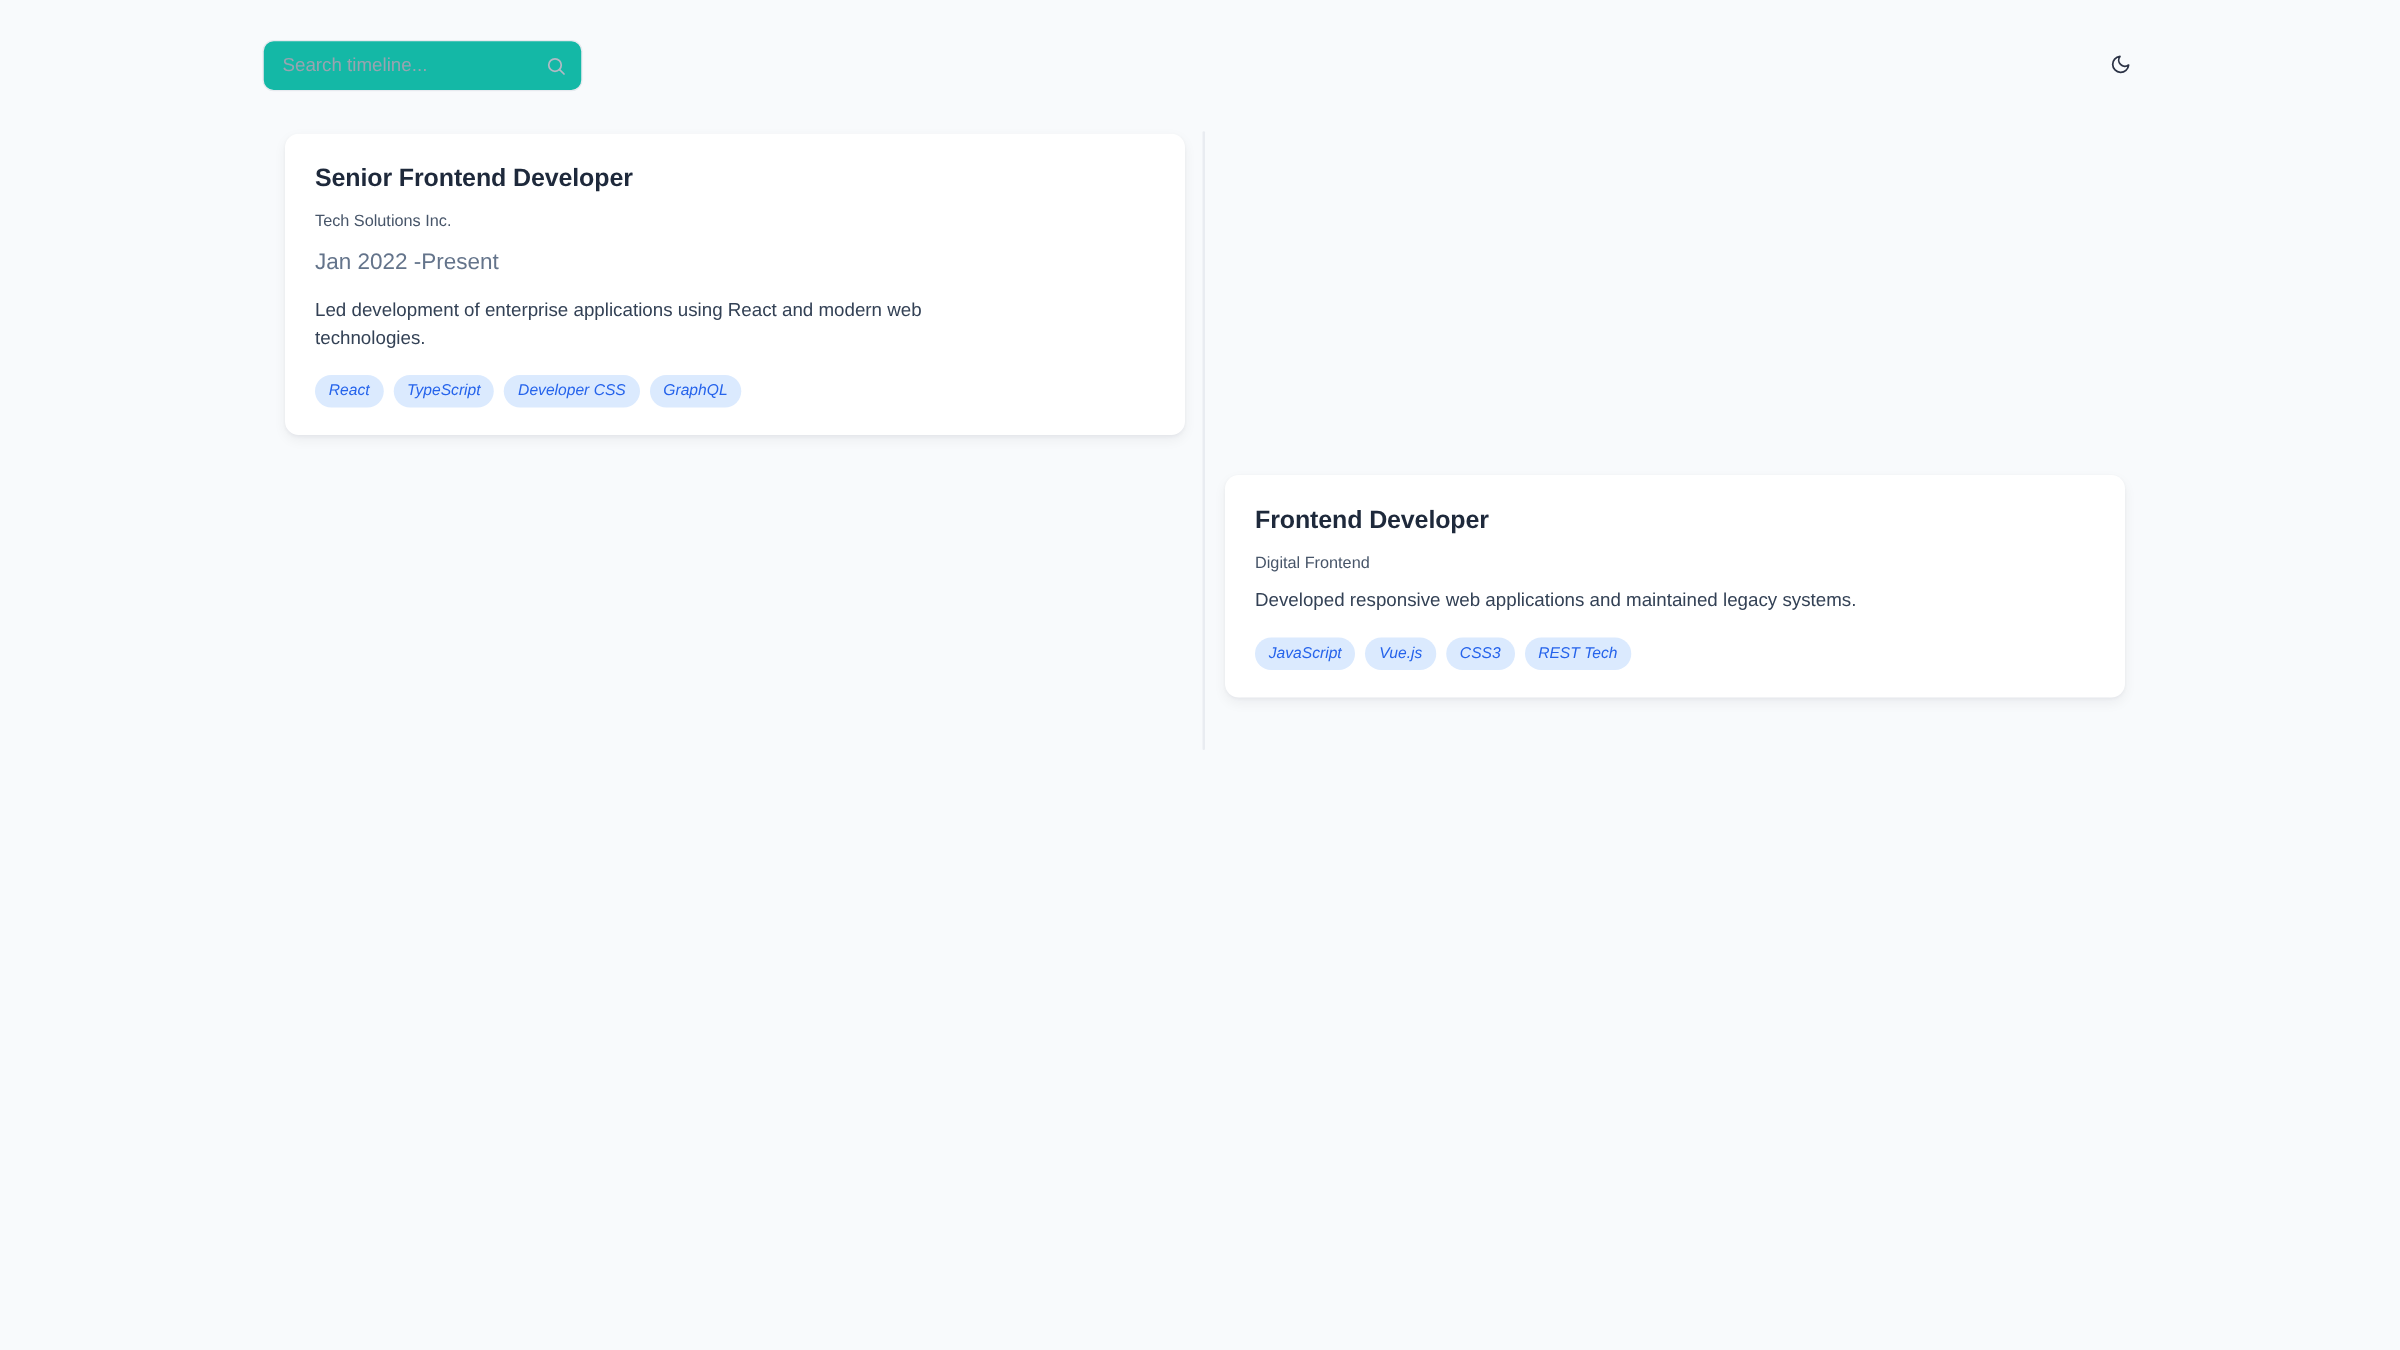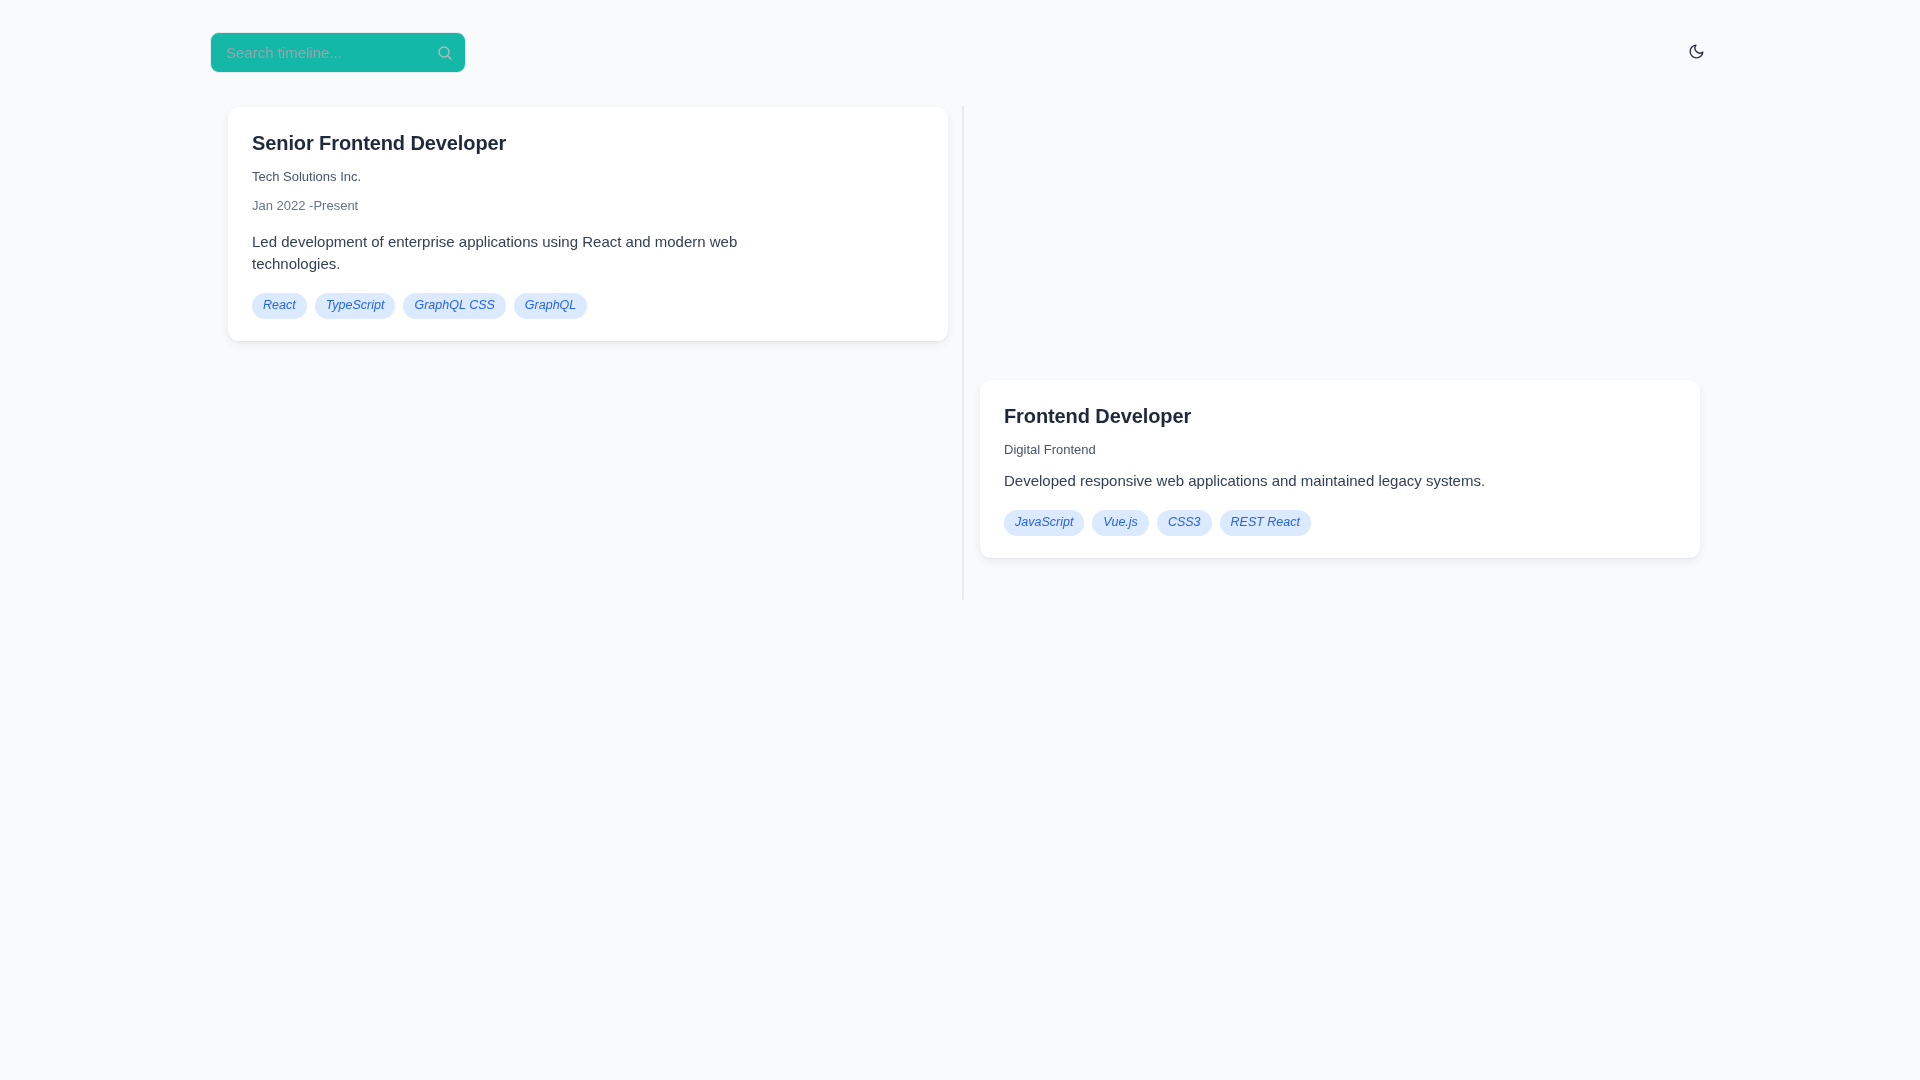--- a/index.html
+++ b/index.html
@@ -124,21 +124,21 @@
   }
 
   .card-company {
     font-size: 13px;
     color: #475569;
     line-height: 1.4;
     margin-bottom: 11px;
   }
 
   .card-period {
-    font-size: 13px;
+    font-size: 18px;
     color: #64748b;
     line-height: 1.4;
     margin-bottom: 16px;
   }
 
   .card-desc {
     font-size: 15px;
     color: #334155;
     line-height: 1.46;
     margin-bottom: 18px;
@@ -195,30 +195,30 @@
   <div class="timeline-line"></div>
 
   <div class="card card-left">
     <div class="card-title">Senior Frontend Developer</div>
     <div class="card-company">Tech Solutions Inc.</div>
     <div class="card-period">Jan 2022 -Present</div>
     <div class="card-desc">Led development of enterprise applications using React and modern web technologies.</div>
     <div class="tag-row">
       <span class="tag">React</span>
       <span class="tag">TypeScript</span>
-      <span class="tag">GraphQL CSS</span>
+      <span class="tag">Developer CSS</span>
       <span class="tag">GraphQL</span>
     </div>
   </div>
 
   <div class="card card-right">
     <div class="card-title">Frontend Developer</div>
     <div class="card-company">Digital Frontend</div>
     <div class="card-desc">Developed responsive web applications and maintained legacy systems.</div>
     <div class="tag-row">
       <span class="tag">JavaScript</span>
       <span class="tag">Vue.js</span>
       <span class="tag">CSS3</span>
-      <span class="tag">REST React</span>
+      <span class="tag">REST Tech</span>
     </div>
   </div>
 
 </div>
 
 </body></html>

